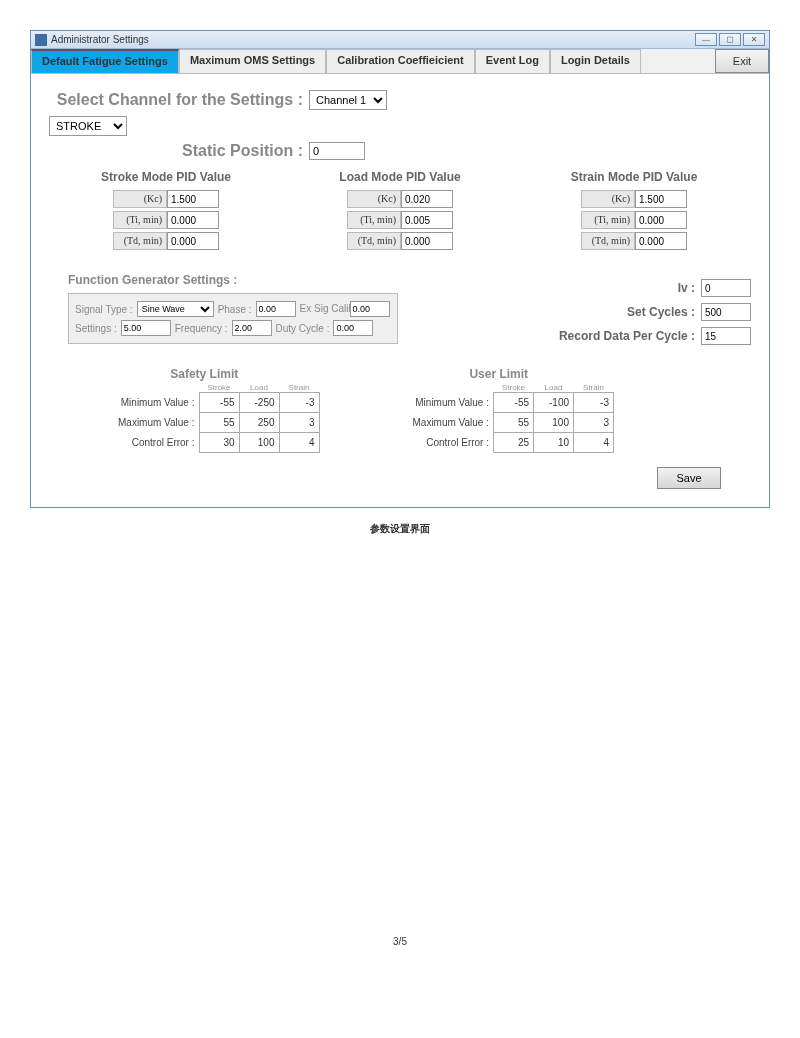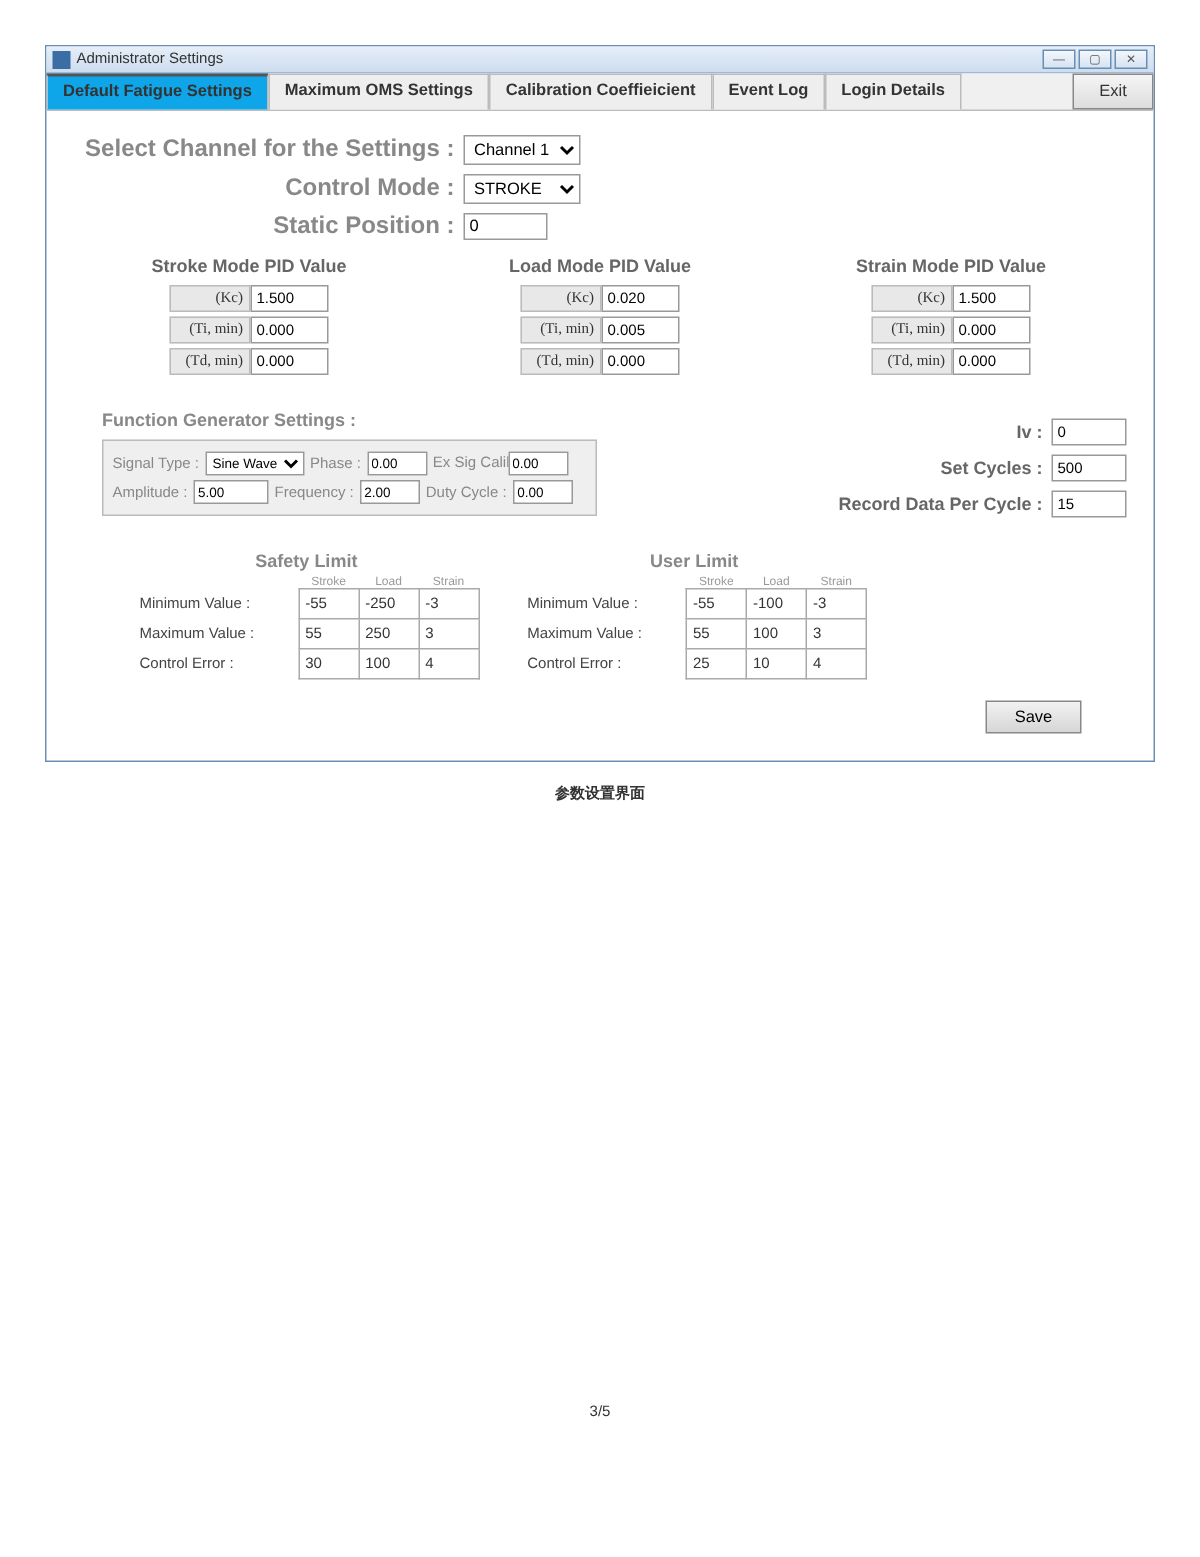--- a/index.html
+++ b/index.html
@@ -128,36 +128,36 @@
     border:1px solid #bbb;
     background:#efefef;
     padding:4px 6px;
     margin-top:6px;
     font-size:10px;
   }
   .fgen-title { font-weight:600; color:#888; font-size:12px; margin-bottom:2px; }
   .fgen-line { display:flex; align-items:center; gap:4px; margin:3px 0; flex-wrap:nowrap;}
   .fgen-lbl { color:#888; font-size:10px; white-space:nowrap; }
   .fgen-in { width:40px; height:16px; border:1px solid #999; font-size:9px; padding:0 2px;}
-  .fgen-sel { width:66px; height:16px; border:1px solid #999; font-size:9px; background:#fff;}
+  .fgen-sel { width:77px; height:16px; border:1px solid #999; font-size:9px; background:#fff;}
   .right-col { margin-left:auto; text-align:right; }
   .rc-row { display:flex; align-items:center; justify-content:flex-end; margin:6px 0;}
   .rc-lbl { font-weight:600; color:#666; font-size:12px; margin-right:6px;}
   .rc-in { width:50px; height:18px; border:1px solid #999; font-size:10px; padding:0 3px;}
-  .limits-row { display:flex; margin-top:16px; gap:28px;}
+  .limits-row { display:flex; margin-top:16px; gap:64px;}
   .lim-block { }
   .lim-title { font-weight:600; color:#888; font-size:12px; text-align:center; margin-bottom:2px;}
   .lim-table { border-collapse:collapse; }
   .lim-table th { font-size:8px; color:#999; font-weight:400; padding:0 6px; text-align:center;}
   .lim-table td {
     border:1px solid #aaa;
     width:40px; height:20px;
     font-size:10px;
     padding:0 4px;
-    text-align:left;
+    text-align:right;
   }
   .lim-rowlbl {
     text-align:right;
     font-size:11px;
     color:#444;
     padding-right:6px;
     border:none !important;
     width:110px !important;
   }
   .save-row { text-align:right; margin-top:14px; padding-right:30px;}
@@ -194,21 +194,20 @@
     <div class="exitbtn">Exit</div>
   </div>
 
   <div class="content">
 
     <div class="form-row">
       <div class="form-label">Select Channel for the Settings  :</div>
       <select class="sel"><option>Channel 1</option></select>
     </div>
     <div class="form-row">
-      <div class="form-label">Control Mode  :</div>
       <select class="sel"><option>STROKE</option></select>
     </div>
     <div class="form-row">
       <div class="form-label">Static Position  :</div>
       <input class="txtin" value="0" style="">
     </div>
 
     <div class="pid-row">
       <div class="pid-col">
         <div class="pid-title">Stroke Mode PID Value</div>
@@ -263,21 +262,21 @@
         <div class="fgen">
           <div class="fgen-line">
             <span class="fgen-lbl">Signal Type  :</span>
             <select class="fgen-sel"><option>Sine Wave</option></select>
             <span class="fgen-lbl">Phase  :</span>
             <input class="fgen-in" value="0.00" style="">
             <span class="fgen-lbl" style="width:46px;line-height:8px;">Ex Sig Calib Coef.</span>
             <input class="fgen-in" value="0.00" style="">
           </div>
           <div class="fgen-line">
-            <span class="fgen-lbl">Amplitude  :</span>
+            <span class="fgen-lbl">Settings  :</span>
             <input class="fgen-in" style="width: 50px;" value="5.00">
             <span class="fgen-lbl">Frequency  :</span>
             <input class="fgen-in" value="2.00" style="">
             <span class="fgen-lbl">Duty Cycle :</span>
             <input class="fgen-in" value="0.00" style="">
           </div>
         </div>
       </div>
       <div class="right-col">
         <div class="rc-row">

